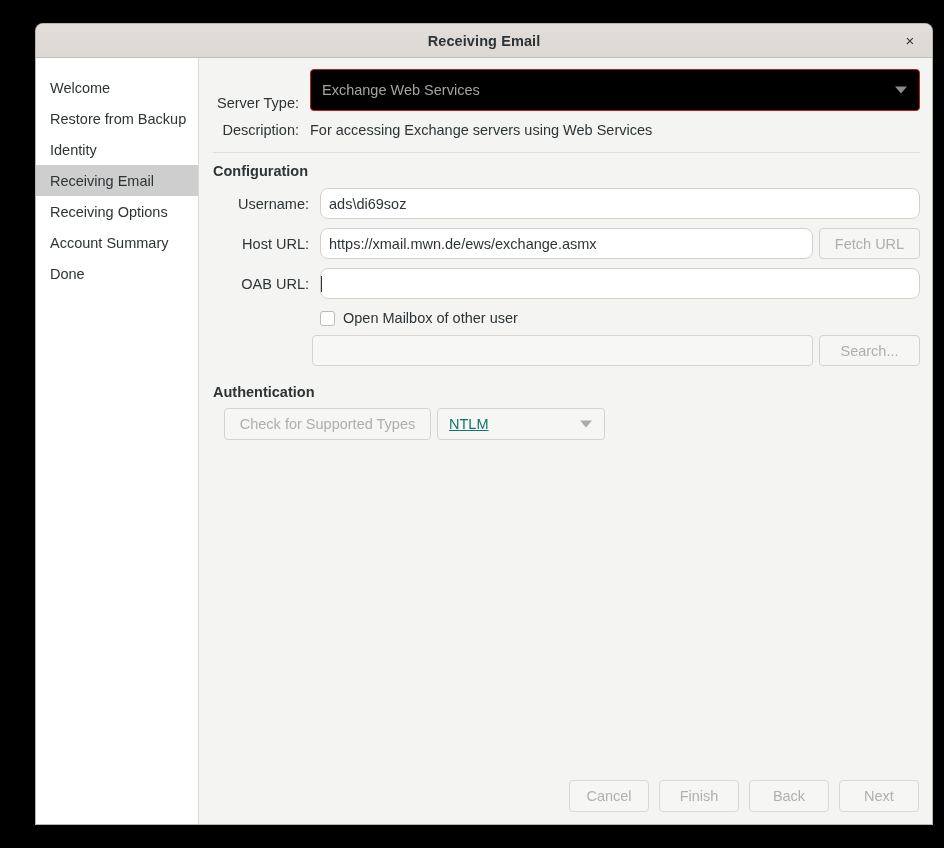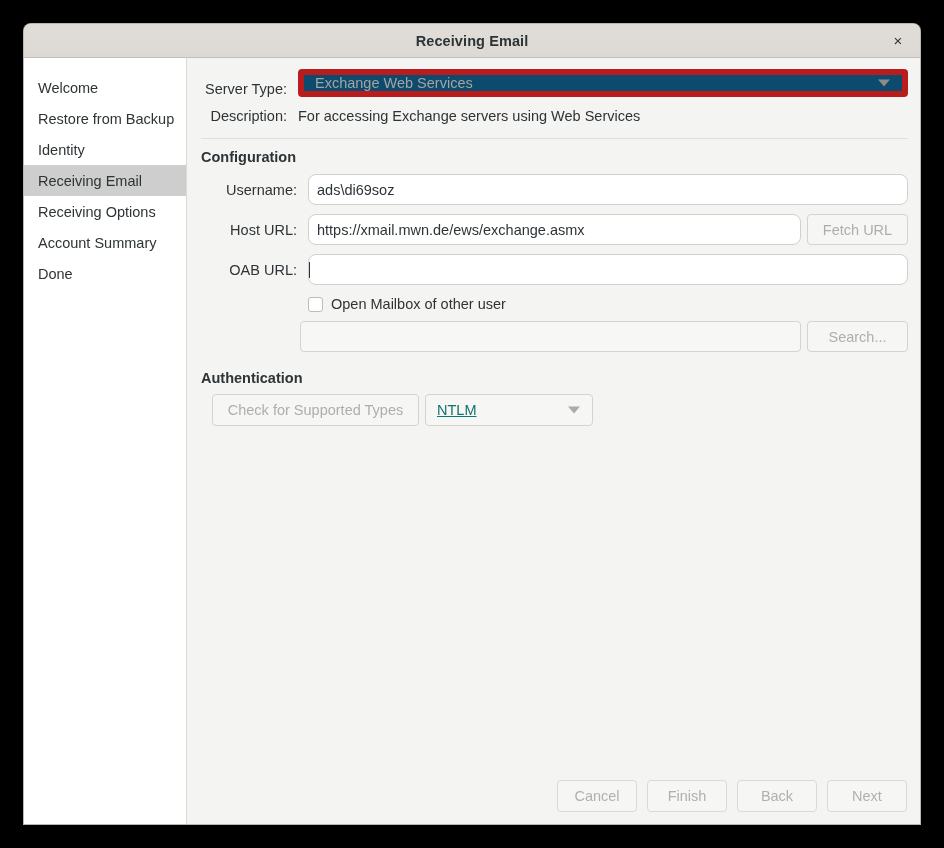--- a/index.html
+++ b/index.html
@@ -11,21 +11,21 @@
     overflow: hidden;
   }
   body {
     font-family: "Liberation Sans", sans-serif;
     -webkit-font-smoothing: antialiased;
   }
 
   
   .window {
     position: absolute;
-    left: 24px;
+    left: 36px;
     top: 24px;
     width: 896px;
     height: 800px;
     background: #f4f4f2;
     border-radius: 7px 7px 0 0;
     overflow: hidden;
     box-shadow: 0 0 0 1px #b9b6b0;
   }
 
   
@@ -115,23 +115,23 @@
   
   .servertype-row {
     margin: 11px 12px 0 14px;
     align-items: flex-end;
   }
   .servertype-row .lbl { width: 86px; }
 
   .combo {
     position: relative;
     flex: 1 1 auto;
-    height: 28px;
-    background: #0c4a6e;
-    border: 6px solid #b91c1c;
+    height: 42px;
+    background: #000000;
+    border: 1px solid #b91c1c;
     border-radius: 4px;
     margin-left: 11px;
     display: flex;
     align-items: center;
     box-sizing: border-box;
     cursor: default;
   }
   .combo-text {
     font-size: 14.5px;
     color: #a6a49f;

